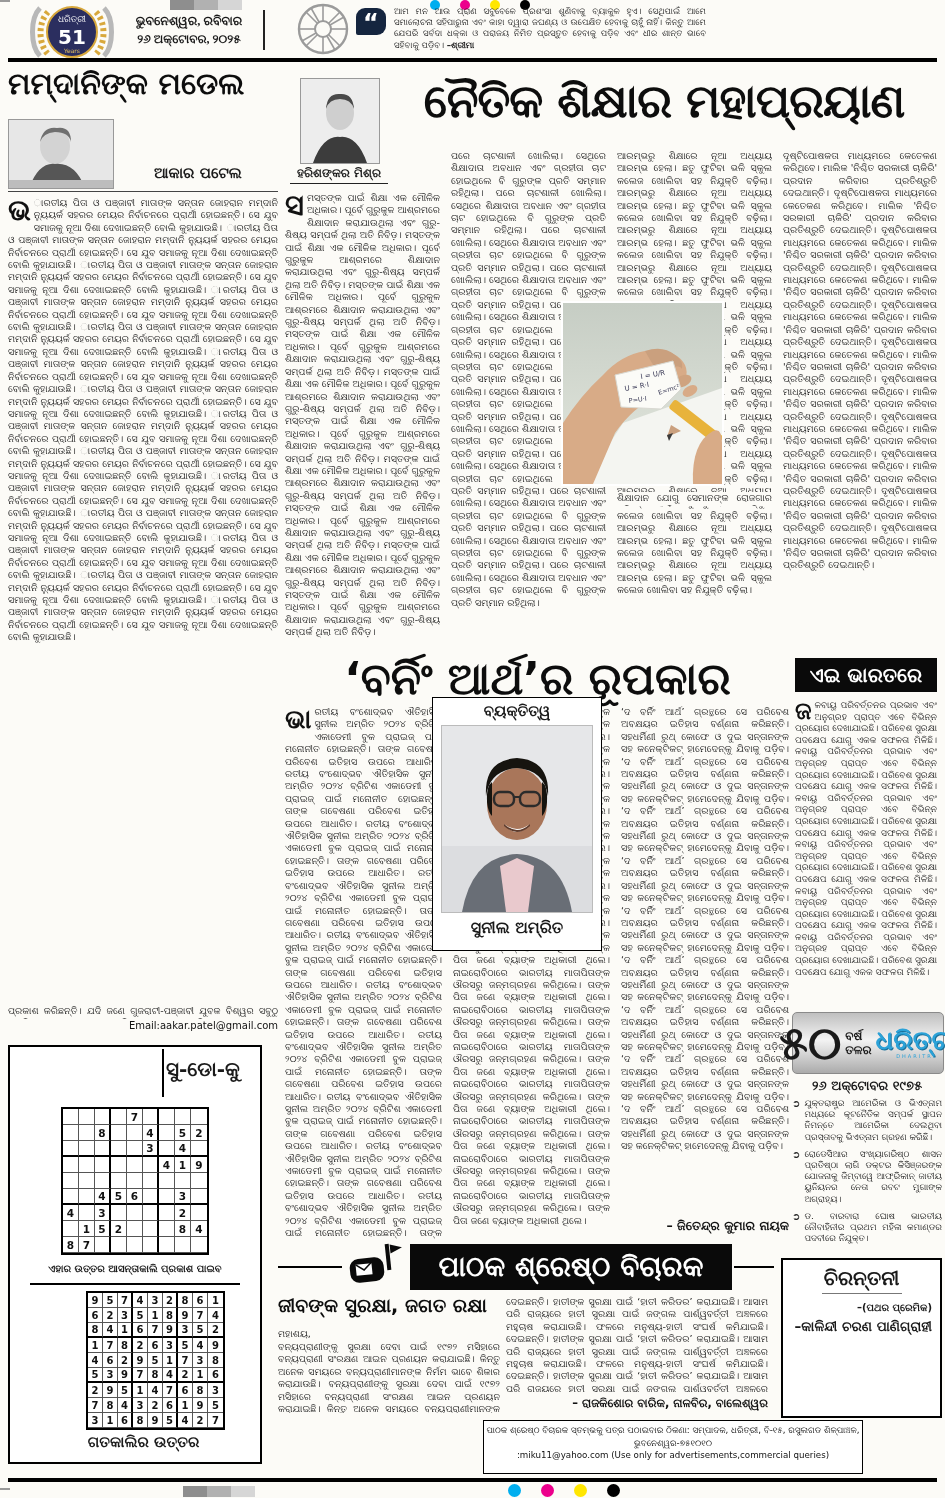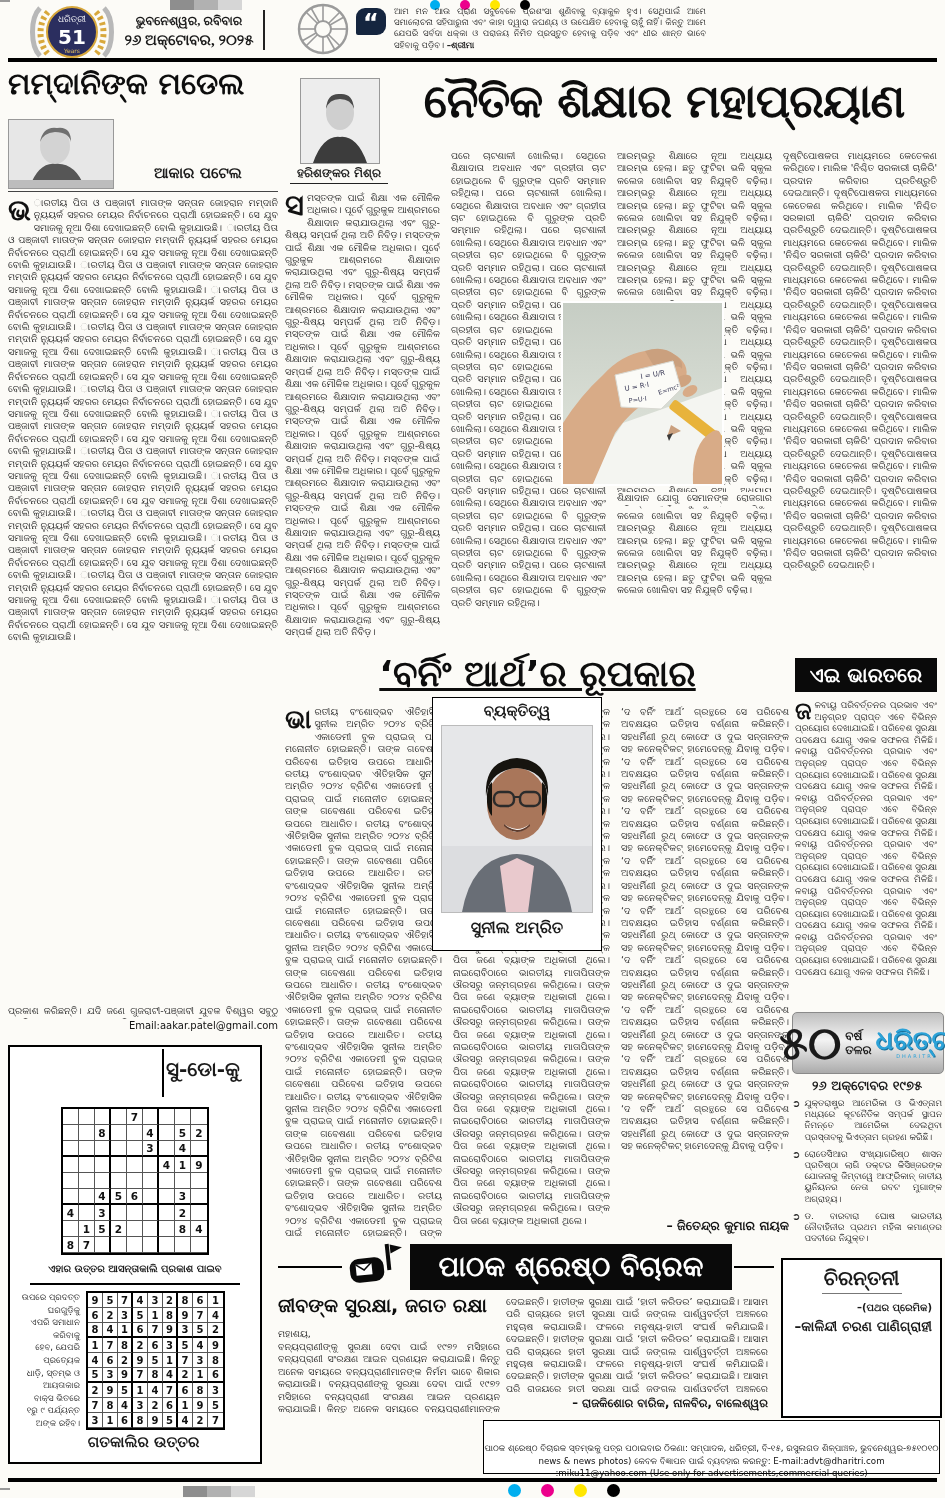--- a/index.html
+++ b/index.html
@@ -66,21 +66,21 @@
       <path d="M70 8 C80 18 80 40 70 50" fill="none" stroke="#d8a83c" stroke-width="6" stroke-dasharray="3,3"></path>
       <circle cx="46" cy="28" r="25" fill="#2b2e5f" stroke="#d8a83c" stroke-width="2"></circle>
       <text x="46" y="18" text-anchor="middle" font-size="9" fill="#ffffff">ଧରିତ୍ରୀ</text>
       <text x="46" y="40" text-anchor="middle" font-size="20" font-weight="bold" fill="#ffffff">51</text>
       <text x="46" y="49" text-anchor="middle" font-size="6" fill="#e9c35e">Years</text>
     </svg>
   </div>
 
   <div class="abs dateline" style="left:120px;top:14px;width:138px;">
     <div style="font-size:12.5px;">ଭୁବନେଶ୍ୱର, ରବିବାର</div>
-    <div style="font-size:15px;margin-top:3px;">୨୬ ଅକ୍ଟୋବର, ୨୦୨୫</div>
+    <div style="font-size:12px;margin-top:3px;">୨୬ ଅକ୍ଟୋବର, ୨୦୨୫</div>
   </div>
   <div class="abs" style="left:263px;top:10px;width:2px;height:40px;background:#222;"></div>
 
   <div class="abs" style="left:296px;top:2px;">
     <svg width="54" height="54" viewBox="0 0 54 54">
       <circle cx="27" cy="27" r="24" fill="none" stroke="#9b9b9b" stroke-width="2.4"></circle>
       <circle cx="27" cy="27" r="8" fill="none" stroke="#9b9b9b" stroke-width="2"></circle>
       <g stroke="#9b9b9b" stroke-width="1.6">
         <line x1="27" y1="3" x2="27" y2="19"></line>
           <line x1="27" y1="35" x2="27" y2="51"></line>
@@ -211,33 +211,20 @@
         <div class="scell" style="font-size: 10.5px;"></div>
         <div class="scell" style="font-size: 10.5px;"></div>
         <div class="scell br" style="font-size: 10.5px;"></div>
         <div class="scell" style="font-size: 10.5px;"></div>
         <div class="scell" style="font-size: 10.5px;"></div>
         <div class="scell" style="font-size: 10.5px;"></div>
       </div>
     <div style="position:absolute;left:0;top:216px;width:250px;text-align:center;font-size:10px;font-weight:bold;">ଏହାର ଉତ୍ତର ଆସନ୍ତାକାଲି ପ୍ରକାଶ ପାଇବ</div>
     <div style="position:absolute;left:20px;top:236px;width:210px;height:1.5px;background:#000;"></div>
 
-    <div class="instr" style="position:absolute;left:4px;top:244px;width:66px;">
-        <div>ଉପରେ ପ୍ରଦତ୍ତ</div>
-        <div>ଘରଗୁଡ଼ିକୁ</div>
-        <div>ଏପରି ସମାଧାନ</div>
-        <div>କରିବାକୁ</div>
-        <div>ହେବ, ଯେପରି</div>
-        <div>ପ୍ରତ୍ୟେକ</div>
-        <div>ଧାଡ଼ି, ସ୍ତମ୍ଭ ଓ</div>
-        <div>ଆୟତାକାର</div>
-        <div>ବାକ୍ସ ଭିତରେ</div>
-        <div>୧ରୁ ୯ ପର୍ଯ୍ୟନ୍ତ</div>
-        <div>ଅଙ୍କ ରହିବ।</div>
-      </div>
     <div id="sud-solution" class="sgrid" style="position:absolute;left:76px;top:244px;grid-template-columns:repeat(9,15px);grid-auto-rows:15px;">
         <div class="scell" style="font-size: 10px;">9</div>
         <div class="scell" style="font-size: 10px;">5</div>
         <div class="scell br" style="font-size: 10px;">7</div>
         <div class="scell" style="font-size: 10px;">4</div>
         <div class="scell" style="font-size: 10px;">3</div>
         <div class="scell br" style="font-size: 10px;">2</div>
         <div class="scell" style="font-size: 10px;">8</div>
         <div class="scell" style="font-size: 10px;">6</div>
         <div class="scell" style="font-size: 10px;">1</div>
@@ -357,21 +344,21 @@
       <text x="96" y="92" font-size="6.5" fill="#3a3a56" transform="rotate(-18 96 92)">E=mc²</text>
       <text x="66" y="100" font-size="6.5" fill="#3a3a56" transform="rotate(-8 66 100)">P=U·I</text>
       <rect x="112" y="96" width="62" height="11" rx="3" fill="#e8b33b" transform="rotate(38 112 96)"></rect>
       <polygon points="108,122 118,128 104,134" fill="#caa07e"></polygon>
       <polygon points="104,132 110,130 106,138" fill="#3a3a3a"></polygon>
       <path d="M130 181 Q128 140 150 128 Q159 124 159 140 L159 181Z" fill="#d8ab87"></path>
     </svg>
   </div>
   <div class="abs body-txt" style="left:617px;top:492px;width:155px;height:14px;background:#fcfbf7;">ଶିକ୍ଷାଦାନ ଯୋଗୁ ସେମାନଙ୍କ ରୋଜଗାର ବଢ଼ିଲା ଏବଂ ଶିକ୍ଷା ବ୍ୟବସାୟରେ ପରିଣତ ହେଲା। </div>
 
-  <div class="abs headline" style="left:285px;top:653px;width:505px;font-size:36px;text-align:center;text-decoration:underline;">‘ବର୍ନିଂ ଆର୍ଥ’ର ରୂପକାର</div>
+  <div class="abs headline" style="left:285px;top:653px;width:505px;font-size:44px;text-align:center;">‘ବର୍ନିଂ ଆର୍ଥ’ର ରୂପକାର</div>
 
   <div class="abs body-txt" style="left:285px;top:706px;width:157px;height:534px;">
     <span class="dropcap" style="font-size:26px;">ଭା</span>
     <span>ରତୀୟ ବଂଶୋଦ୍ଭବ ଐତିହାସିକ ସୁନୀଲ ଅମ୍ରିତ ୨୦୨୪ ବ୍ରିଟିଶ ଏକାଡେମୀ ବୁକ ପ୍ରାଇଜ୍ ପାଇଁ ମନୋନୀତ ହୋଇଛନ୍ତି। ତାଙ୍କ ଗବେଷଣା ପରିବେଶ ଇତିହାସ ଉପରେ ଆଧାରିତ। ରତୀୟ ବଂଶୋଦ୍ଭବ ଐତିହାସିକ ସୁନୀଲ ଅମ୍ରିତ ୨୦୨୪ ବ୍ରିଟିଶ ଏକାଡେମୀ ବୁକ ପ୍ରାଇଜ୍ ପାଇଁ ମନୋନୀତ ହୋଇଛନ୍ତି। ତାଙ୍କ ଗବେଷଣା ପରିବେଶ ଇତିହାସ ଉପରେ ଆଧାରିତ। ରତୀୟ ବଂଶୋଦ୍ଭବ ଐତିହାସିକ ସୁନୀଲ ଅମ୍ରିତ ୨୦୨୪ ବ୍ରିଟିଶ ଏକାଡେମୀ ବୁକ ପ୍ରାଇଜ୍ ପାଇଁ ମନୋନୀତ ହୋଇଛନ୍ତି। ତାଙ୍କ ଗବେଷଣା ପରିବେଶ ଇତିହାସ ଉପରେ ଆଧାରିତ। ରତୀୟ ବଂଶୋଦ୍ଭବ ଐତିହାସିକ ସୁନୀଲ ଅମ୍ରିତ ୨୦୨୪ ବ୍ରିଟିଶ ଏକାଡେମୀ ବୁକ ପ୍ରାଇଜ୍ ପାଇଁ ମନୋନୀତ ହୋଇଛନ୍ତି। ତାଙ୍କ ଗବେଷଣା ପରିବେଶ ଇତିହାସ ଉପରେ ଆଧାରିତ। ରତୀୟ ବଂଶୋଦ୍ଭବ ଐତିହାସିକ ସୁନୀଲ ଅମ୍ରିତ ୨୦୨୪ ବ୍ରିଟିଶ ଏକାଡେମୀ ବୁକ ପ୍ରାଇଜ୍ ପାଇଁ ମନୋନୀତ ହୋଇଛନ୍ତି। ତାଙ୍କ ଗବେଷଣା ପରିବେଶ ଇତିହାସ ଉପରେ ଆଧାରିତ। ରତୀୟ ବଂଶୋଦ୍ଭବ ଐତିହାସିକ ସୁନୀଲ ଅମ୍ରିତ ୨୦୨୪ ବ୍ରିଟିଶ ଏକାଡେମୀ ବୁକ ପ୍ରାଇଜ୍ ପାଇଁ ମନୋନୀତ ହୋଇଛନ୍ତି। ତାଙ୍କ ଗବେଷଣା ପରିବେଶ ଇତିହାସ ଉପରେ ଆଧାରିତ। ରତୀୟ ବଂଶୋଦ୍ଭବ ଐତିହାସିକ ସୁନୀଲ ଅମ୍ରିତ ୨୦୨୪ ବ୍ରିଟିଶ ଏକାଡେମୀ ବୁକ ପ୍ରାଇଜ୍ ପାଇଁ ମନୋନୀତ ହୋଇଛନ୍ତି। ତାଙ୍କ ଗବେଷଣା ପରିବେଶ ଇତିହାସ ଉପରେ ଆଧାରିତ। ରତୀୟ ବଂଶୋଦ୍ଭବ ଐତିହାସିକ ସୁନୀଲ ଅମ୍ରିତ ୨୦୨୪ ବ୍ରିଟିଶ ଏକାଡେମୀ ବୁକ ପ୍ରାଇଜ୍ ପାଇଁ ମନୋନୀତ ହୋଇଛନ୍ତି। ତାଙ୍କ ଗବେଷଣା ପରିବେଶ ଇତିହାସ ଉପରେ ଆଧାରିତ। ରତୀୟ ବଂଶୋଦ୍ଭବ ଐତିହାସିକ ସୁନୀଲ ଅମ୍ରିତ ୨୦୨୪ ବ୍ରିଟିଶ ଏକାଡେମୀ ବୁକ ପ୍ରାଇଜ୍ ପାଇଁ ମନୋନୀତ ହୋଇଛନ୍ତି। ତାଙ୍କ ଗବେଷଣା ପରିବେଶ ଇତିହାସ ଉପରେ ଆଧାରିତ। ରତୀୟ ବଂଶୋଦ୍ଭବ ଐତିହାସିକ ସୁନୀଲ ଅମ୍ରିତ ୨୦୨୪ ବ୍ରିଟିଶ ଏକାଡେମୀ ବୁକ ପ୍ରାଇଜ୍ ପାଇଁ ମନୋନୀତ ହୋଇଛନ୍ତି। ତାଙ୍କ ଗବେଷଣା ପରିବେଶ ଇତିହାସ ଉପରେ ଆଧାରିତ। </span>
   </div>
   <div class="abs body-txt" style="left:453px;top:706px;width:157px;height:534px;">ନାଇରୋବିଠାରେ ଭାରତୀୟ ମାତାପିତାଙ୍କ ଔରସରୁ ଜନ୍ମଗ୍ରହଣ କରିଥିଲେ। ତାଙ୍କ ପିତା ଜଣେ ବ୍ୟାଙ୍କ ଅଧିକାରୀ ଥିଲେ। ନାଇରୋବିଠାରେ ଭାରତୀୟ ମାତାପିତାଙ୍କ ଔରସରୁ ଜନ୍ମଗ୍ରହଣ କରିଥିଲେ। ତାଙ୍କ ପିତା ଜଣେ ବ୍ୟାଙ୍କ ଅଧିକାରୀ ଥିଲେ। ନାଇରୋବିଠାରେ ଭାରତୀୟ ମାତାପିତାଙ୍କ ଔରସରୁ ଜନ୍ମଗ୍ରହଣ କରିଥିଲେ। ତାଙ୍କ ପିତା ଜଣେ ବ୍ୟାଙ୍କ ଅଧିକାରୀ ଥିଲେ। ନାଇରୋବିଠାରେ ଭାରତୀୟ ମାତାପିତାଙ୍କ ଔରସରୁ ଜନ୍ମଗ୍ରହଣ କରିଥିଲେ। ତାଙ୍କ ପିତା ଜଣେ ବ୍ୟାଙ୍କ ଅଧିକାରୀ ଥିଲେ। ନାଇରୋବିଠାରେ ଭାରତୀୟ ମାତାପିତାଙ୍କ ଔରସରୁ ଜନ୍ମଗ୍ରହଣ କରିଥିଲେ। ତାଙ୍କ ପିତା ଜଣେ ବ୍ୟାଙ୍କ ଅଧିକାରୀ ଥିଲେ। ନାଇରୋବିଠାରେ ଭାରତୀୟ ମାତାପିତାଙ୍କ ଔରସରୁ ଜନ୍ମଗ୍ରହଣ କରିଥିଲେ। ତାଙ୍କ ପିତା ଜଣେ ବ୍ୟାଙ୍କ ଅଧିକାରୀ ଥିଲେ। ନାଇରୋବିଠାରେ ଭାରତୀୟ ମାତାପିତାଙ୍କ ଔରସରୁ ଜନ୍ମଗ୍ରହଣ କରିଥିଲେ। ତାଙ୍କ ପିତା ଜଣେ ବ୍ୟାଙ୍କ ଅଧିକାରୀ ଥିଲେ। ନାଇରୋବିଠାରେ ଭାରତୀୟ ମାତାପିତାଙ୍କ ଔରସରୁ ଜନ୍ମଗ୍ରହଣ କରିଥିଲେ। ତାଙ୍କ ପିତା ଜଣେ ବ୍ୟାଙ୍କ ଅଧିକାରୀ ଥିଲେ। ନାଇରୋବିଠାରେ ଭାରତୀୟ ମାତାପିତାଙ୍କ ଔରସରୁ ଜନ୍ମଗ୍ରହଣ କରିଥିଲେ। ତାଙ୍କ ପିତା ଜଣେ ବ୍ୟାଙ୍କ ଅଧିକାରୀ ଥିଲେ। ନାଇରୋବିଠାରେ ଭାରତୀୟ ମାତାପିତାଙ୍କ ଔରସରୁ ଜନ୍ମଗ୍ରହଣ କରିଥିଲେ। ତାଙ୍କ ପିତା ଜଣେ ବ୍ୟାଙ୍କ ଅଧିକାରୀ ଥିଲେ। ନାଇରୋବିଠାରେ ଭାରତୀୟ ମାତାପିତାଙ୍କ ଔରସରୁ ଜନ୍ମଗ୍ରହଣ କରିଥିଲେ। ତାଙ୍କ ପିତା ଜଣେ ବ୍ୟାଙ୍କ ଅଧିକାରୀ ଥିଲେ। ନାଇରୋବିଠାରେ ଭାରତୀୟ ମାତାପିତାଙ୍କ ଔରସରୁ ଜନ୍ମଗ୍ରହଣ କରିଥିଲେ। ତାଙ୍କ ପିତା ଜଣେ ବ୍ୟାଙ୍କ ଅଧିକାରୀ ଥିଲେ। ନାଇରୋବିଠାରେ ଭାରତୀୟ ମାତାପିତାଙ୍କ ଔରସରୁ ଜନ୍ମଗ୍ରହଣ କରିଥିଲେ। ତାଙ୍କ ପିତା ଜଣେ ବ୍ୟାଙ୍କ ଅଧିକାରୀ ଥିଲେ। ନାଇରୋବିଠାରେ ଭାରତୀୟ ମାତାପିତାଙ୍କ ଔରସରୁ ଜନ୍ମଗ୍ରହଣ କରିଥିଲେ। ତାଙ୍କ ପିତା ଜଣେ ବ୍ୟାଙ୍କ ଅଧିକାରୀ ଥିଲେ। </div>
   <div class="abs body-txt" style="left:621px;top:706px;width:168px;height:506px;">‘ଦ ବର୍ନିଂ ଆର୍ଥ’ ଗ୍ରନ୍ଥରେ ସେ ପରିବେଶ ଅବକ୍ଷୟର ଇତିହାସ ବର୍ଣ୍ଣନା କରିଛନ୍ତି। ସହଧର୍ମିଣୀ ରୁଥ୍ କୋଫେ ଓ ଦୁଇ ସନ୍ତାନଙ୍କ ସହ କନେକ୍ଟିକଟ୍ ହାମେଦେନ୍‌କୁ ଯିବାକୁ ପଡ଼ିବ। ‘ଦ ବର୍ନିଂ ଆର୍ଥ’ ଗ୍ରନ୍ଥରେ ସେ ପରିବେଶ ଅବକ୍ଷୟର ଇତିହାସ ବର୍ଣ୍ଣନା କରିଛନ୍ତି। ସହଧର୍ମିଣୀ ରୁଥ୍ କୋଫେ ଓ ଦୁଇ ସନ୍ତାନଙ୍କ ସହ କନେକ୍ଟିକଟ୍ ହାମେଦେନ୍‌କୁ ଯିବାକୁ ପଡ଼ିବ। ‘ଦ ବର୍ନିଂ ଆର୍ଥ’ ଗ୍ରନ୍ଥରେ ସେ ପରିବେଶ ଅବକ୍ଷୟର ଇତିହାସ ବର୍ଣ୍ଣନା କରିଛନ୍ତି। ସହଧର୍ମିଣୀ ରୁଥ୍ କୋଫେ ଓ ଦୁଇ ସନ୍ତାନଙ୍କ ସହ କନେକ୍ଟିକଟ୍ ହାମେଦେନ୍‌କୁ ଯିବାକୁ ପଡ଼ିବ। ‘ଦ ବର୍ନିଂ ଆର୍ଥ’ ଗ୍ରନ୍ଥରେ ସେ ପରିବେଶ ଅବକ୍ଷୟର ଇତିହାସ ବର୍ଣ୍ଣନା କରିଛନ୍ତି। ସହଧର୍ମିଣୀ ରୁଥ୍ କୋଫେ ଓ ଦୁଇ ସନ୍ତାନଙ୍କ ସହ କନେକ୍ଟିକଟ୍ ହାମେଦେନ୍‌କୁ ଯିବାକୁ ପଡ଼ିବ। ‘ଦ ବର୍ନିଂ ଆର୍ଥ’ ଗ୍ରନ୍ଥରେ ସେ ପରିବେଶ ଅବକ୍ଷୟର ଇତିହାସ ବର୍ଣ୍ଣନା କରିଛନ୍ତି। ସହଧର୍ମିଣୀ ରୁଥ୍ କୋଫେ ଓ ଦୁଇ ସନ୍ତାନଙ୍କ ସହ କନେକ୍ଟିକଟ୍ ହାମେଦେନ୍‌କୁ ଯିବାକୁ ପଡ଼ିବ। ‘ଦ ବର୍ନିଂ ଆର୍ଥ’ ଗ୍ରନ୍ଥରେ ସେ ପରିବେଶ ଅବକ୍ଷୟର ଇତିହାସ ବର୍ଣ୍ଣନା କରିଛନ୍ତି। ସହଧର୍ମିଣୀ ରୁଥ୍ କୋଫେ ଓ ଦୁଇ ସନ୍ତାନଙ୍କ ସହ କନେକ୍ଟିକଟ୍ ହାମେଦେନ୍‌କୁ ଯିବାକୁ ପଡ଼ିବ। ‘ଦ ବର୍ନିଂ ଆର୍ଥ’ ଗ୍ରନ୍ଥରେ ସେ ପରିବେଶ ଅବକ୍ଷୟର ଇତିହାସ ବର୍ଣ୍ଣନା କରିଛନ୍ତି। ସହଧର୍ମିଣୀ ରୁଥ୍ କୋଫେ ଓ ଦୁଇ ସନ୍ତାନଙ୍କ ସହ କନେକ୍ଟିକଟ୍ ହାମେଦେନ୍‌କୁ ଯିବାକୁ ପଡ଼ିବ। ‘ଦ ବର୍ନିଂ ଆର୍ଥ’ ଗ୍ରନ୍ଥରେ ସେ ପରିବେଶ ଅବକ୍ଷୟର ଇତିହାସ ବର୍ଣ୍ଣନା କରିଛନ୍ତି। ସହଧର୍ମିଣୀ ରୁଥ୍ କୋଫେ ଓ ଦୁଇ ସନ୍ତାନଙ୍କ ସହ କନେକ୍ଟିକଟ୍ ହାମେଦେନ୍‌କୁ ଯିବାକୁ ପଡ଼ିବ। ‘ଦ ବର୍ନିଂ ଆର୍ଥ’ ଗ୍ରନ୍ଥରେ ସେ ପରିବେଶ ଅବକ୍ଷୟର ଇତିହାସ ବର୍ଣ୍ଣନା କରିଛନ୍ତି। ସହଧର୍ମିଣୀ ରୁଥ୍ କୋଫେ ଓ ଦୁଇ ସନ୍ତାନଙ୍କ ସହ କନେକ୍ଟିକଟ୍ ହାମେଦେନ୍‌କୁ ଯିବାକୁ ପଡ଼ିବ। </div>
   <div class="abs sig" style="left:621px;top:1218px;width:168px;font-size:12.5px;background:#fcfbf7;">– ଜିତେନ୍ଦ୍ର କୁମାର ନାୟକ</div>
 
   <div class="abs" style="left:432px;top:697px;width:170px;height:254px;background:#fff;border:1.5px solid #000;box-sizing:border-box;">
@@ -445,23 +432,22 @@
     </svg>
   </div>
   <div class="abs black-banner" style="left:410px;top:1244px;width:322px;height:46px;font-size:28px;">ପାଠକ ଶ୍ରେଷ୍ଠ ବିଚାରକ</div>
 
   <div class="abs headline" style="left:278px;top:1294px;width:224px;font-size:19px;">ଜୀବଙ୍କ ସୁରକ୍ଷା, ଜଗତ ରକ୍ଷା</div>
   <div class="abs" style="left:278px;top:1328px;font-size:9.5px;">ମହାଶୟ,</div>
   <div class="abs body-txt" style="left:278px;top:1341px;width:222px;height:72px;">ବନ୍ୟପ୍ରାଣୀଙ୍କୁ ସୁରକ୍ଷା ଦେବା ପାଇଁ ୧୯୭୨ ମସିହାରେ ବନ୍ୟପ୍ରାଣୀ ସଂରକ୍ଷଣ ଆଇନ ପ୍ରଣୟନ କରାଯାଇଛି। କିନ୍ତୁ ଅନେକ ସମୟରେ ବନ୍ୟପ୍ରାଣୀମାନଙ୍କ ନିର୍ମମ ଭାବେ ଶିକାର କରାଯାଉଛି। ବନ୍ୟପ୍ରାଣୀଙ୍କୁ ସୁରକ୍ଷା ଦେବା ପାଇଁ ୧୯୭୨ ମସିହାରେ ବନ୍ୟପ୍ରାଣୀ ସଂରକ୍ଷଣ ଆଇନ ପ୍ରଣୟନ କରାଯାଇଛି। କିନ୍ତୁ ଅନେକ ସମୟରେ ବନ୍ୟପ୍ରାଣୀମାନଙ୍କ ନିର୍ମମ ଭାବେ ଶିକାର କରାଯାଉଛି। </div>
   <div class="abs body-txt" style="left:506px;top:1296px;width:262px;height:96px;">ଦେଇଛନ୍ତି। ହାତୀଙ୍କ ସୁରକ୍ଷା ପାଇଁ ‘ହାତୀ କରିଡର’ କରାଯାଇଛି। ଆସାମ ପରି ରାଜ୍ୟରେ ହାତୀ ସୁରକ୍ଷା ପାଇଁ ଜଙ୍ଗଲ ପାର୍ଶ୍ୱବର୍ତ୍ତୀ ଅଞ୍ଚଳରେ ମହୁଚାଷ କରାଯାଉଛି। ଫଳରେ ମନୁଷ୍ୟ-ହାତୀ ସଂଘର୍ଷ କମିଯାଇଛି। ଦେଇଛନ୍ତି। ହାତୀଙ୍କ ସୁରକ୍ଷା ପାଇଁ ‘ହାତୀ କରିଡର’ କରାଯାଇଛି। ଆସାମ ପରି ରାଜ୍ୟରେ ହାତୀ ସୁରକ୍ଷା ପାଇଁ ଜଙ୍ଗଲ ପାର୍ଶ୍ୱବର୍ତ୍ତୀ ଅଞ୍ଚଳରେ ମହୁଚାଷ କରାଯାଉଛି। ଫଳରେ ମନୁଷ୍ୟ-ହାତୀ ସଂଘର୍ଷ କମିଯାଇଛି। ଦେଇଛନ୍ତି। ହାତୀଙ୍କ ସୁରକ୍ଷା ପାଇଁ ‘ହାତୀ କରିଡର’ କରାଯାଇଛି। ଆସାମ ପରି ରାଜ୍ୟରେ ହାତୀ ସୁରକ୍ଷା ପାଇଁ ଜଙ୍ଗଲ ପାର୍ଶ୍ୱବର୍ତ୍ତୀ ଅଞ୍ଚଳରେ ମହୁଚାଷ କରାଯାଉଛି। ଫଳରେ ମନୁଷ୍ୟ-ହାତୀ ସଂଘର୍ଷ କମିଯାଇଛି। </div>
   <div class="abs sig" style="left:506px;top:1396px;width:262px;font-size:11.5px;">– ରାଜକିଶୋର ବାରିକ, ନାଳବିର, ବାଲେଶ୍ୱର</div>
 
-  <div class="abs contact-box" style="left:483px;top:1420px;width:457px;height:54px;padding-top:21px;box-sizing:border-box;">
+  <div class="abs contact-box" style="left:483px;top:1420px;width:380px;height:54px;padding-top:3px;box-sizing:border-box;">
       <div>ପାଠକ ଶ୍ରେଷ୍ଠ ବିଚାରକ ସ୍ତମ୍ଭକୁ ପତ୍ର ପଠାଇବାର ଠିକଣା: ସମ୍ପାଦକ, ଧରିତ୍ରୀ, ବି-୧୫, ରସୁଲଗଡ ଶିଳ୍ପାଞ୍ଚଳ, ଭୁବନେଶ୍ୱର-୭୫୧୦୧୦</div>
-      <div>news &amp; news photos) କେବଳ ବିଜ୍ଞାପନ ପାଇଁ ବ୍ୟବହାର କରନ୍ତୁ: E-mail:advt@dharitri.com</div>
       <div>:miku11@yahoo.com (Use only for advertisements,commercial queries)</div>
     </div>
 
   <div class="rule" style="left:8px;top:1478px;width:929px;height:3.5px;"></div>
   <div class="abs" style="left:0;top:1488px;width:10px;height:2px;background:#9a9a9a;"></div>
   <div class="abs" style="left:183px;top:1486px;display:flex;">
     <div style="width:24px;height:11px;background:#8e8e8e;"></div>
     <div style="width:24px;height:11px;background:#b1b1b1;"></div>
     <div style="width:24px;height:11px;background:#d6d6d6;"></div>
   </div>

